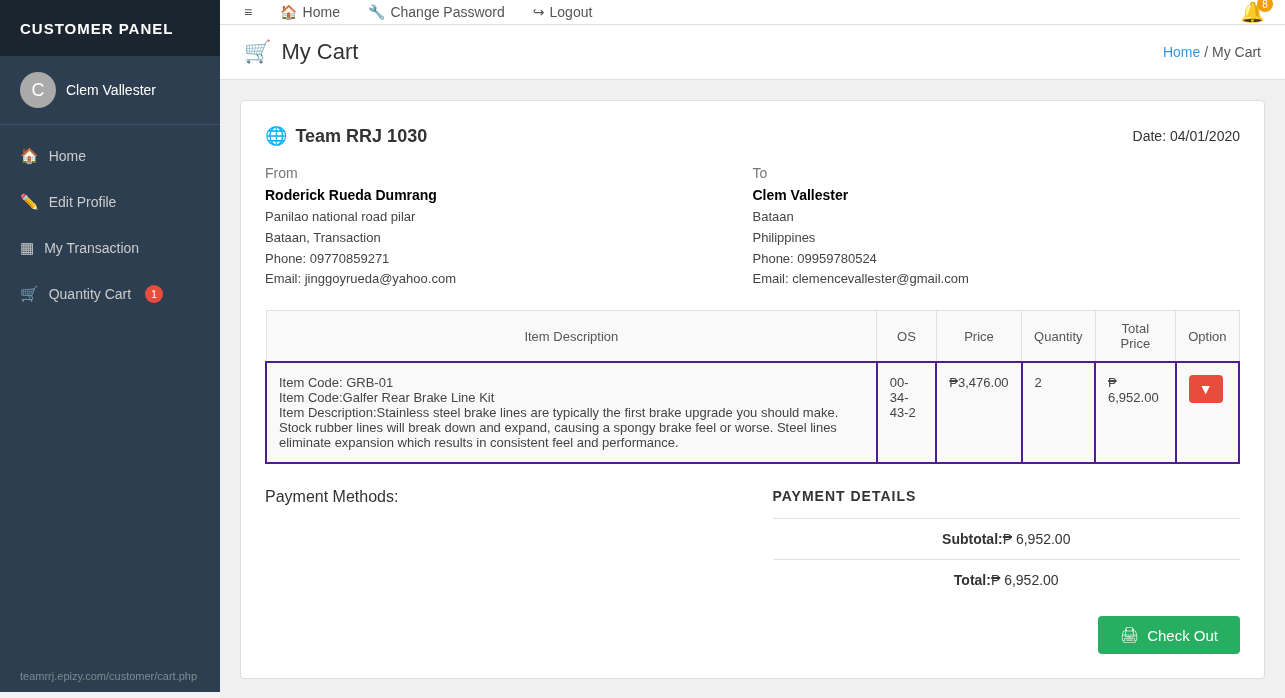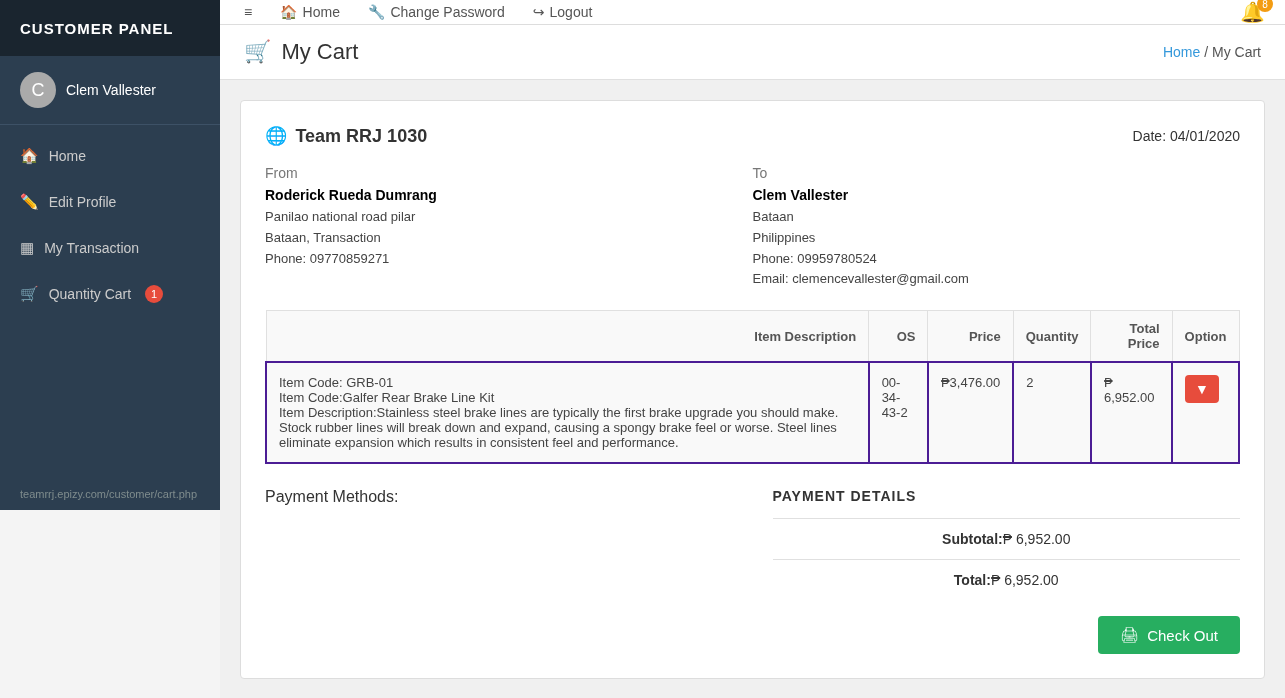--- a/index.html
+++ b/index.html
@@ -6,21 +6,21 @@
     body { font-family: Arial, sans-serif; font-size: 14px; background: #f4f4f4; display: flex; height: 698px; overflow: hidden; }
 
     
     .sidebar {
       width: 220px;
       min-width: 220px;
       background: #2c3e50;
       color: #fff;
       display: flex;
       flex-direction: column;
-      height: 510px;
+      height: 692px;
     }
     .sidebar-title {
       background: #1a252f;
       padding: 16px 20px;
       font-size: 15px;
       font-weight: bold;
       letter-spacing: 1px;
       color: #fff;
       height: 56px;
       display: flex;
@@ -180,24 +180,24 @@
     .address-label { color: #777; margin-bottom: 6px; font-size: 14px; }
     .address-name { font-weight: bold; font-size: 14px; margin-bottom: 4px; }
     .address-line { font-size: 13px; color: #444; line-height: 1.6; }
 
     
     .item-table { width: 100%; border-collapse: collapse; margin-bottom: 24px; }
     .item-table th {
       background: #f9f9f9;
       border: 1px solid #e0e0e0;
       padding: 10px 12px;
-      text-align: right;
+      text-align: center;
       font-size: 13px;
       color: #555;
-      font-weight: 700;
+      font-weight: 400;
     }
     .item-table td {
       border: 2px solid #4c1d95;
       padding: 12px;
       font-size: 13px;
       color: #444;
       vertical-align: top;
     }
     .item-table tr:nth-child(odd) td { background: #f9f9f9; }
 
@@ -335,20 +335,21 @@
       <div class="card-date">Date: 04/01/2020</div>
     </div>
 
     <div class="address-section">
       <div class="address-block">
         <div class="address-label">From</div>
         <div class="address-name">Roderick Rueda Dumrang</div>
         <div class="address-line">Panilao national road pilar</div>
         <div class="address-line">Bataan, Transaction</div>
         <div class="address-line">Phone: 09770859271</div>
+        <div class="address-line">Email: jinggoyrueda@yahoo.com</div>
       </div>
       <div class="address-block">
         <div class="address-label">To</div>
         <div class="address-name">Clem Vallester</div>
         <div class="address-line">Bataan</div>
         <div class="address-line">Philippines</div>
         <div class="address-line">Phone: 09959780524</div>
         <div class="address-line">Email: clemencevallester@gmail.com</div>
       </div>
     </div>

